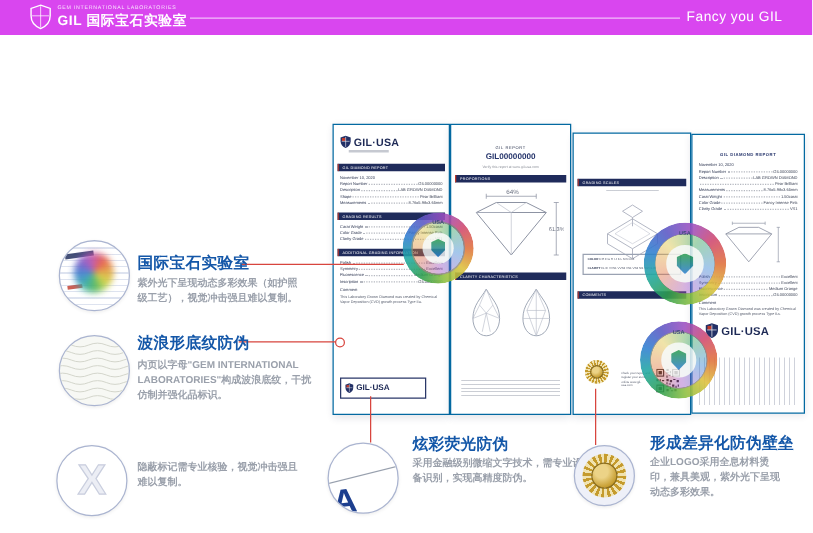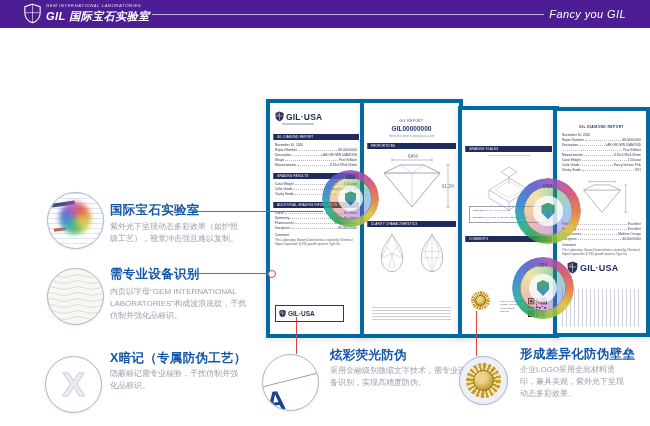--- a/index.html
+++ b/index.html
@@ -1,29 +1,29 @@
 <!DOCTYPE html>
 <html><head>
 <meta charset="utf-8">
 <style>
   html,body{margin:0;padding:0;background:#fff;}
   .slide{position:relative;width:650px;height:426px;background:#ffffff;overflow:hidden;
          font-family:"Liberation Sans","DejaVu Sans",sans-serif;}
   
-  .topbar{position:absolute;left:0;top:0;width:650px;height:28px;background:#4c1d95;font-style:italic;}
+  .topbar{position:absolute;left:0;top:0;width:650px;height:28px;background:#d946ef;}
   .logo{position:absolute;left:24px;top:3px;display:flex;align-items:center;gap:5px;}
   .logo-text .org-en{font-size:4.2px;letter-spacing:.6px;color:rgba(255,255,255,.85);}
   .logo-text .org-zh{font-size:11px;font-weight:bold;color:#fff;letter-spacing:.5px;margin-top:1px;}
   .topline{position:absolute;left:152px;top:14px;width:392px;height:1px;background:rgba(255,255,255,.65);}
   .tagline{position:absolute;right:24px;top:8px;font-size:11px;color:#fff;letter-spacing:.4px;}
   
   .h1{position:absolute;left:48px;top:60px;font-size:23px;font-weight:bold;color:#1457a8;letter-spacing:1px;}
   .sub{position:absolute;left:50px;top:94px;font-size:11px;line-height:13px;color:#2a63ae;}
   
-  .page{position:absolute;background:#fff;border:4px solid #0369a1;box-shadow:0 2px 6px rgba(30,40,80,.12);}
+  .page{position:absolute;background:#fff;border:1px solid #0369a1;box-shadow:0 2px 6px rgba(30,40,80,.12);}
   .p1{left:266px;top:99px;width:92px;height:231px;}
   .p2{left:360px;top:99px;width:95px;height:231px;}
   .p3{left:458px;top:106px;width:93px;height:224px;}
   .p4{left:553px;top:107px;width:89px;height:222px;}
   .cbar{position:relative;height:6px;background:#1f2b5b;color:#fff;font-size:3px;line-height:6px;
         padding-left:4px;margin:0 3px;letter-spacing:.2px;white-space:nowrap;overflow:hidden;}
   .cbar::before{content:"";position:absolute;left:0;top:0;width:1.3px;height:100%;background:#c0392b;}
   .crow{display:flex;align-items:baseline;font-size:3.2px;line-height:5px;color:#3c4356;padding:0 5px;}
   .crow .lbl{white-space:nowrap;color:#2c3550;}
   .crow .dots{flex:1;border-bottom:1px dotted rgba(120,126,140,.55);margin:0 1px 1px;}
@@ -55,21 +55,21 @@
   .holo .shieldlet{width:45%;height:58%;background:linear-gradient(#2e9e4f,#2f7fd1);
     clip-path:polygon(50% 0,100% 18%,100% 60%,50% 100%,0 60%,0 18%);}
   .holo .usa{position:absolute;top:9%;left:0;right:0;text-align:center;font-size:4.5px;font-weight:bold;color:#223066;}
   
   .rline{position:absolute;background:#d8453e;}
   .rdot{position:absolute;width:6px;height:6px;border:1.2px solid #d8453e;border-radius:50%;background:#fff;}
   
   .fcircle{position:absolute;border-radius:50%;border:1px solid #aab4d0;background:#fff;overflow:hidden;
            box-shadow:0 1px 3px rgba(0,0,0,.08);}
   .ftitle{position:absolute;font-size:12.5px;font-weight:bold;color:#1457a8;white-space:nowrap;letter-spacing:.3px;}
-  .fdesc{position:absolute;font-size:8px;line-height:12px;color:#9aa0ab;}
+  .fdesc{position:absolute;font-size:8px;line-height:12px;color:#9aa0ab;font-weight:bold;}
   .fluoro-lines{position:absolute;inset:0;background:repeating-linear-gradient(to bottom,rgba(70,100,170,.18) 0 1px,transparent 1px 5px);}
   .fluoro-bar{position:absolute;left:8%;top:16%;width:42%;height:8%;background:#24315f;opacity:.85;transform:rotate(-8deg);}
   .fluoro-red{position:absolute;left:10%;top:64%;width:22%;height:6%;background:#c0392b;opacity:.8;transform:rotate(-8deg);}
   .fluoro-blob{position:absolute;left:20%;top:16%;width:58%;height:58%;border-radius:50%;
     background:conic-gradient(from 40deg,#e5533f,#e0a33c,#cfd23c,#49b357,#2fa9a5,#3a7fd0,#7a55c6,#c14fa9,#e5533f);
     filter:blur(2.5px);opacity:.9;}
   .x-glyph{position:absolute;inset:0;display:flex;align-items:center;justify-content:center;
     font-size:34px;font-weight:bold;color:#eceef5;-webkit-text-stroke:1px #c9cede;}
   .micro-line{position:absolute;left:-8px;top:24px;width:74px;border-top:1px solid #98a0ae;transform:rotate(-14deg);}
   .micro-A{position:absolute;left:3px;bottom:-7px;font-size:27px;font-weight:bold;color:#1d3f8f;transform:rotate(-6deg);}
@@ -384,28 +384,27 @@
         <path d="M-5 13 Q2 10 9 13 T23 13 T37 13 T51 13 T65 13"></path>
         <path d="M-5 19 Q2 16 9 19 T23 19 T37 19 T51 19 T65 19"></path>
         <path d="M-5 25 Q2 22 9 25 T23 25 T37 25 T51 25 T65 25"></path>
         <path d="M-5 31 Q2 28 9 31 T23 31 T37 31 T51 31 T65 31"></path>
         <path d="M-5 37 Q2 34 9 37 T23 37 T37 37 T51 37 T65 37"></path>
         <path d="M-5 43 Q2 40 9 43 T23 43 T37 43 T51 43 T65 43"></path>
         <path d="M-5 49 Q2 46 9 49 T23 49 T37 49 T51 49 T65 49"></path>
       </g>
     </svg>
   </div>
-  <div class="ftitle" style="left:110px;top:266px;">需专业设备识别</div>
+  <div class="ftitle" style="left:110px;top:266px;">波浪形底纹防伪</div>
   <div class="fdesc" style="left:110px;top:286px;width:140px;">内页以字母"GEM INTERNATIONAL LABORATORIES"构成波浪底纹，干扰仿制并强化品标识。</div>
 
   <div class="fcircle" style="left:45px;top:356px;width:55px;height:55px;">
     <div class="x-glyph">X</div>
   </div>
-  <div class="ftitle" style="left:110px;top:350px;">X暗记（专属防伪工艺）</div>
-  <div class="fdesc" style="left:110px;top:368px;width:134px;">隐蔽标记需专业核验，干扰仿制并强化品标识。</div>
+  <div class="fdesc" style="left:110px;top:368px;width:134px;">隐蔽标记需专业核验，视觉冲击强且难以复制。</div>
 
   <div class="fcircle" style="left:262px;top:354px;width:55px;height:55px;">
     <div class="micro-line"></div>
     <div class="micro-A">A</div>
   </div>
   <div class="ftitle" style="left:330px;top:347px;">炫彩荧光防伪</div>
   <div class="fdesc" style="left:330px;top:365px;width:138px;">采用金融级别微缩文字技术，需专业设备识别，实现高精度防伪。</div>
 
   <div class="fcircle" style="left:459px;top:356px;width:47px;height:47px;background:#eef0f8;">
     <div class="gold-seal" style="position:absolute;left:6px;top:6px;width:35px;height:35px;"></div>

